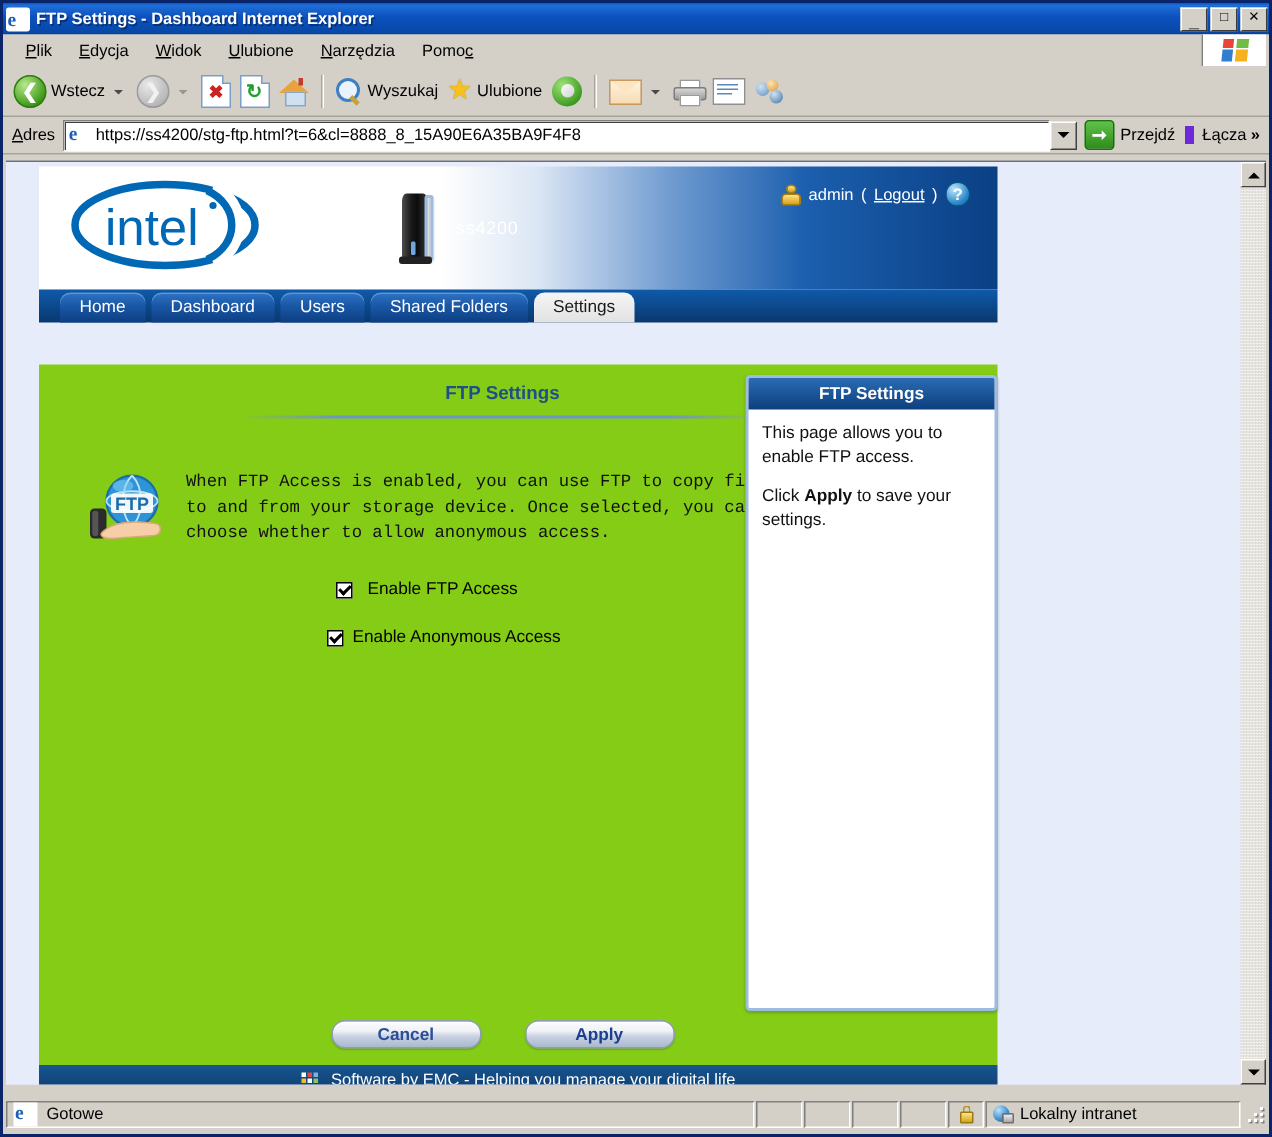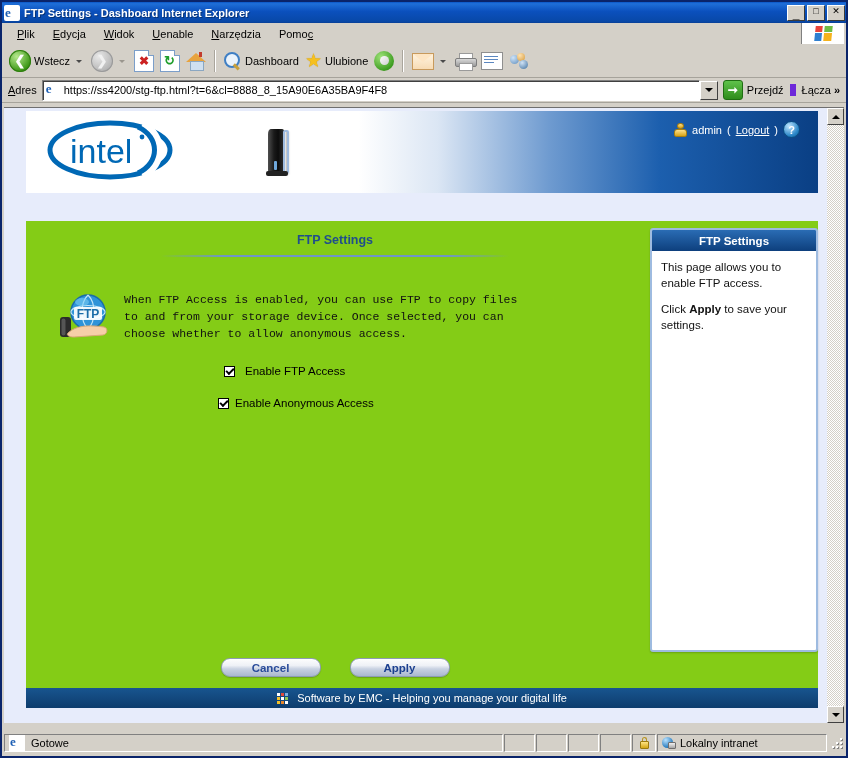--- a/index.html
+++ b/index.html
@@ -135,21 +135,21 @@
   .sbtn{position:absolute;left:0;width:17px;height:17px;background:#d4d0c8;
      border:1px solid;border-color:#fff #404040 #404040 #fff;
      display:flex;align-items:center;justify-content:center;box-sizing:border-box;}
   .sbtn.up{top:0;} .sbtn.dn{bottom:0;}
   .tri-up{width:0;height:0;border-left:4px solid transparent;border-right:4px solid transparent;border-bottom:4px solid #000;}
   .tri-dn{width:0;height:0;border-left:4px solid transparent;border-right:4px solid transparent;border-top:4px solid #000;}
 
   .page{position:absolute;left:0;top:0;right:17px;bottom:0;overflow:hidden;background:#e7ecfb;}
 
   
-  .app{position:absolute;left:22px;top:3px;width:792px;}
+  .app{position:absolute;left:22px;top:3px;width:639px;}
   .banner{height:82px;position:relative;overflow:hidden;
      background:linear-gradient(to right,#ffffff 0%,#ffffff 42%,#dbe6f4 52%,#6f9bd0 66%,#1c5fae 80%,#0a3f84 100%);}
   .intel-logo{position:absolute;left:20px;top:8px;width:128px;height:62px;}
   .intel-logo svg{display:block;}
   .dev{position:absolute;left:238px;top:18px;width:28px;height:48px;}
   .dev .case{position:absolute;left:4px;top:0;width:17px;height:46px;border-radius:3px/5px;
      background:linear-gradient(to right,#4e4e4e 0%,#1a1a1a 35%,#0c0c0c 60%,#3a3a3a 100%);}
   .dev .side{position:absolute;left:19px;top:1px;width:6px;height:44px;border-radius:2px;
      background:linear-gradient(to right,#f2f2f2,#b9b9b9);}
   .dev .led{position:absolute;left:10px;top:32px;width:3px;height:9px;background:#6fa8dc;border-radius:1px;}
@@ -260,21 +260,21 @@
           <span>✕</span>
         </div>
     </div>
   </div>
 
   <div class="menubar">
     <div class="items">
       <div class="menu-item"><u>P</u><span>lik</span></div>
       <div class="menu-item"><u>E</u><span>dycja</span></div>
       <div class="menu-item"><u>W</u><span>idok</span></div>
-      <div class="menu-item"><u>U</u><span>enable</span></div>
+      <div class="menu-item"><u>U</u><span>lubione</span></div>
       <div class="menu-item"><u>N</u><span>arzędzia</span></div>
       <div class="menu-item"><span>Pomo</span><u>c</u></div>
     </div>
     <div class="menu-flag">
       <div class="flag">
           <i class="r"></i>
           <i class="g"></i>
           <i class="b"></i>
           <i class="y"></i>
         </div>
@@ -311,21 +311,21 @@
           <i class="chim"></i>
           <i class="body"></i>
         </div>
     </div>
     <div class="tsep"></div>
     <div class="tbitem">
       <div class="mag">
           <i class="lens"></i>
           <i class="hnd"></i>
         </div>
-      <span class="lbl">Dashboard</span>
+      <span class="lbl">Wyszukaj</span>
     </div>
     <div class="tbitem">
       <span class="star">★</span>
       <span class="lbl">Ulubione</span>
     </div>
     <div class="tbitem">
       <div class="media"></div>
     </div>
     <div class="tsep"></div>
     <div class="tbitem">
@@ -414,20 +414,37 @@
                 <i class="bd"></i>
               </span>
             <span>admin</span>
             <span>(</span>
               <a href="#">Logout</a>
               <span>)</span>
             <span class="help-ico">?</span>
           </div>
         </div>
 
+        <div class="tabstrip">
+          <div class="tab">
+              <span>Home</span>
+            </div>
+          <div class="tab">
+              <span>Dashboard</span>
+            </div>
+          <div class="tab">
+              <span>Users</span>
+            </div>
+          <div class="tab">
+              <span>Shared Folders</span>
+            </div>
+          <div class="tab active">
+              <span>Settings</span>
+            </div>
+        </div>
 
         <div class="body-area">
 
           <div class="content">
             <div class="ctitle">FTP Settings</div>
             <div class="crule"></div>
 
             <div class="intro">
               <div class="ftp-ico">
                 <svg width="52" height="52" viewBox="0 0 52 52">

